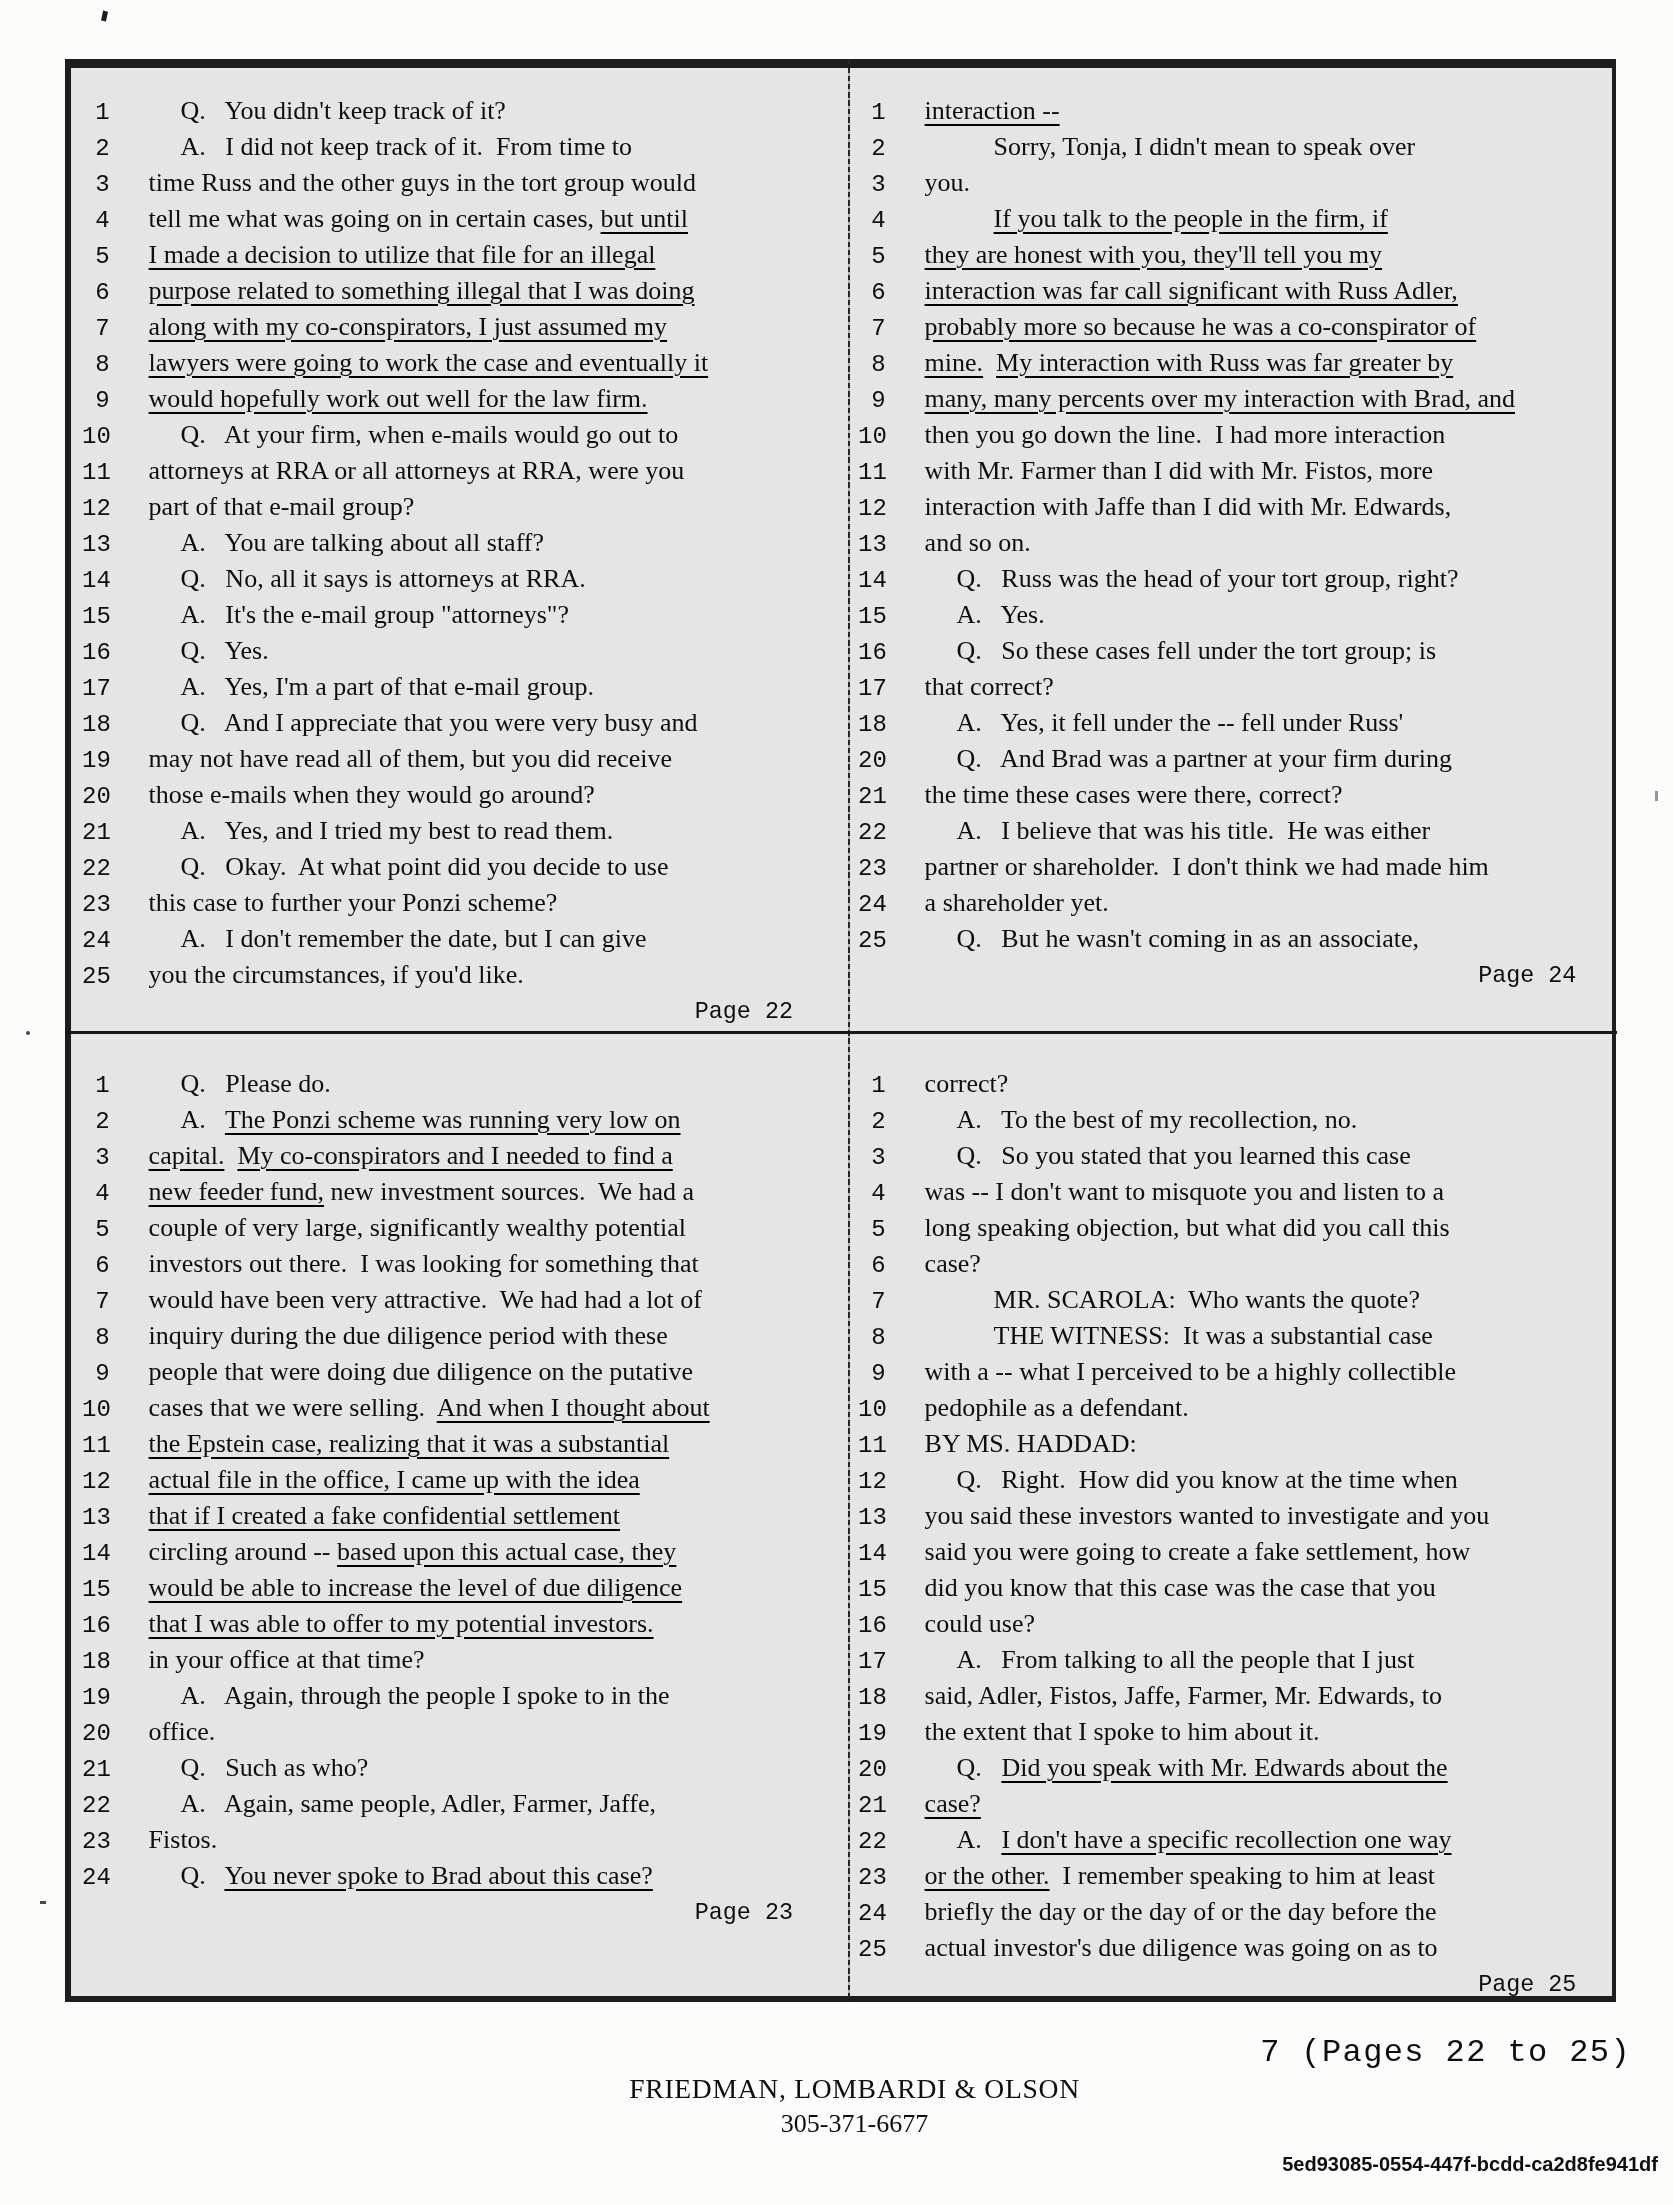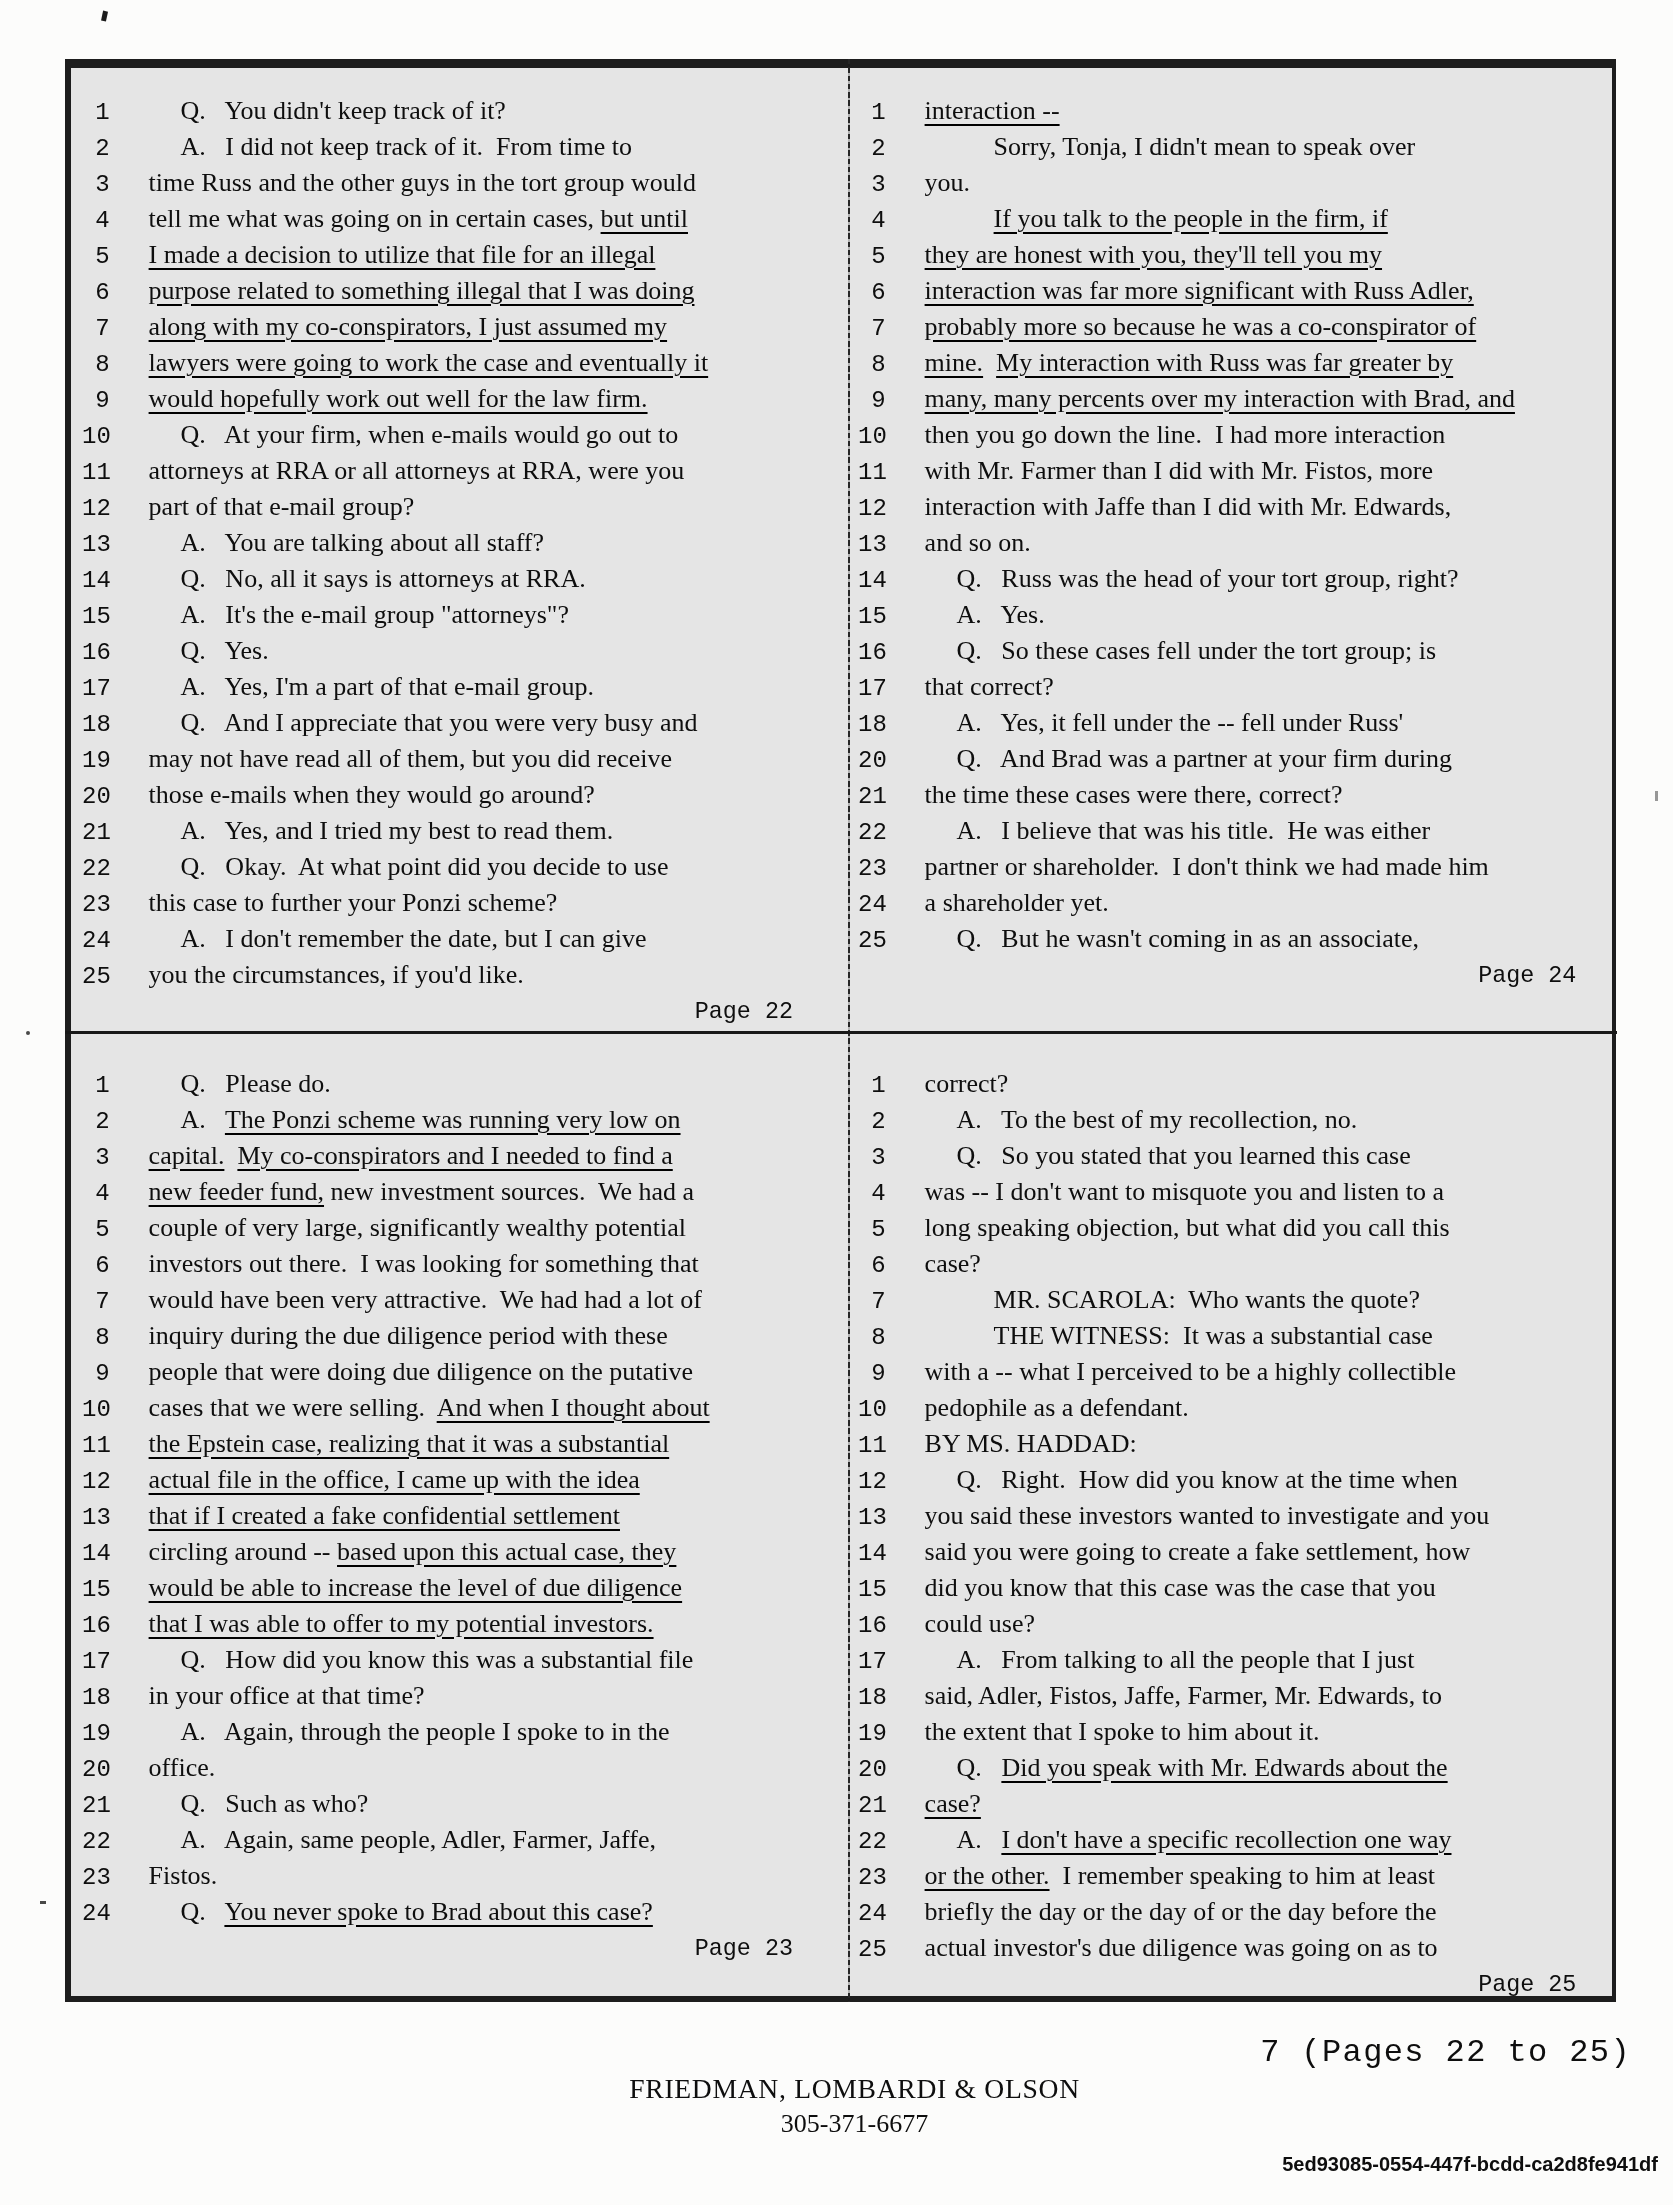--- a/index.html
+++ b/index.html
@@ -109,21 +109,21 @@
     <div class="page-label">Page 22</div>
   </div>
 
   <div class="page tr">
     <div class="lines">
         <div class="line"><span class="num">1</span><span class="txt"><span class="u">interaction --</span></span></div>
         <div class="line"><span class="num">2</span><span class="txt i2"><span>Sorry, Tonja, I didn't mean to speak over</span></span></div>
         <div class="line"><span class="num">3</span><span class="txt"><span>you.</span></span></div>
         <div class="line"><span class="num">4</span><span class="txt i2"><span class="u">If you talk to the people in the firm, if</span></span></div>
         <div class="line"><span class="num">5</span><span class="txt"><span class="u">they are honest with you, they'll tell you my</span></span></div>
-        <div class="line"><span class="num">6</span><span class="txt"><span class="u">interaction was far more significant with Russ Adler,</span></span></div>
+        <div class="line"><span class="num">6</span><span class="txt"><span class="u">interaction was far call significant with Russ Adler,</span></span></div>
         <div class="line"><span class="num">7</span><span class="txt"><span class="u">probably more so because he was a co-conspirator of</span></span></div>
         <div class="line"><span class="num">8</span><span class="txt"><span class="u">mine.</span><span>  </span><span class="u">My interaction with Russ was far greater by</span></span></div>
         <div class="line"><span class="num">9</span><span class="txt"><span class="u">many, many percents over my interaction with Brad, and</span></span></div>
         <div class="line"><span class="num">10</span><span class="txt"><span>then you go down the line.  I had more interaction</span></span></div>
         <div class="line"><span class="num">11</span><span class="txt"><span>with Mr. Farmer than I did with Mr. Fistos, more</span></span></div>
         <div class="line"><span class="num">12</span><span class="txt"><span>interaction with Jaffe than I did with Mr. Edwards,</span></span></div>
         <div class="line"><span class="num">13</span><span class="txt"><span>and so on.</span></span></div>
         <div class="line"><span class="num">14</span><span class="txt i1"><span>Q.   Russ was the head of your tort group, right?</span></span></div>
         <div class="line"><span class="num">15</span><span class="txt i1"><span>A.   Yes.</span></span></div>
         <div class="line"><span class="num">16</span><span class="txt i1"><span>Q.   So these cases fell under the tort group; is</span></span></div>
@@ -150,21 +150,20 @@
         <div class="line"><span class="num">7</span><span class="txt"><span>would have been very attractive.  We had had a lot of</span></span></div>
         <div class="line"><span class="num">8</span><span class="txt"><span>inquiry during the due diligence period with these</span></span></div>
         <div class="line"><span class="num">9</span><span class="txt"><span>people that were doing due diligence on the putative</span></span></div>
         <div class="line"><span class="num">10</span><span class="txt"><span>cases that we were selling.  </span><span class="u">And when I thought about</span></span></div>
         <div class="line"><span class="num">11</span><span class="txt"><span class="u">the Epstein case, realizing that it was a substantial</span></span></div>
         <div class="line"><span class="num">12</span><span class="txt"><span class="u">actual file in the office, I came up with the idea</span></span></div>
         <div class="line"><span class="num">13</span><span class="txt"><span class="u">that if I created a fake confidential settlement</span></span></div>
         <div class="line"><span class="num">14</span><span class="txt"><span>circling around -- </span><span class="u">based upon this actual case, they</span></span></div>
         <div class="line"><span class="num">15</span><span class="txt"><span class="u">would be able to increase the level of due diligence</span></span></div>
         <div class="line"><span class="num">16</span><span class="txt"><span class="u">that I was able to offer to my potential investors.</span></span></div>
-        <div class="line"><span class="num">17</span><span class="txt i1"><span>Q.   How did you know this was a substantial file</span></span></div>
         <div class="line"><span class="num">18</span><span class="txt"><span>in your office at that time?</span></span></div>
         <div class="line"><span class="num">19</span><span class="txt i1"><span>A.   Again, through the people I spoke to in the</span></span></div>
         <div class="line"><span class="num">20</span><span class="txt"><span>office.</span></span></div>
         <div class="line"><span class="num">21</span><span class="txt i1"><span>Q.   Such as who?</span></span></div>
         <div class="line"><span class="num">22</span><span class="txt i1"><span>A.   Again, same people, Adler, Farmer, Jaffe,</span></span></div>
         <div class="line"><span class="num">23</span><span class="txt"><span>Fistos.</span></span></div>
         <div class="line"><span class="num">24</span><span class="txt i1"><span>Q.   </span><span class="u">You never spoke to Brad about this case?</span></span></div>
       </div>
     <div class="page-label">Page 23</div>
   </div>

